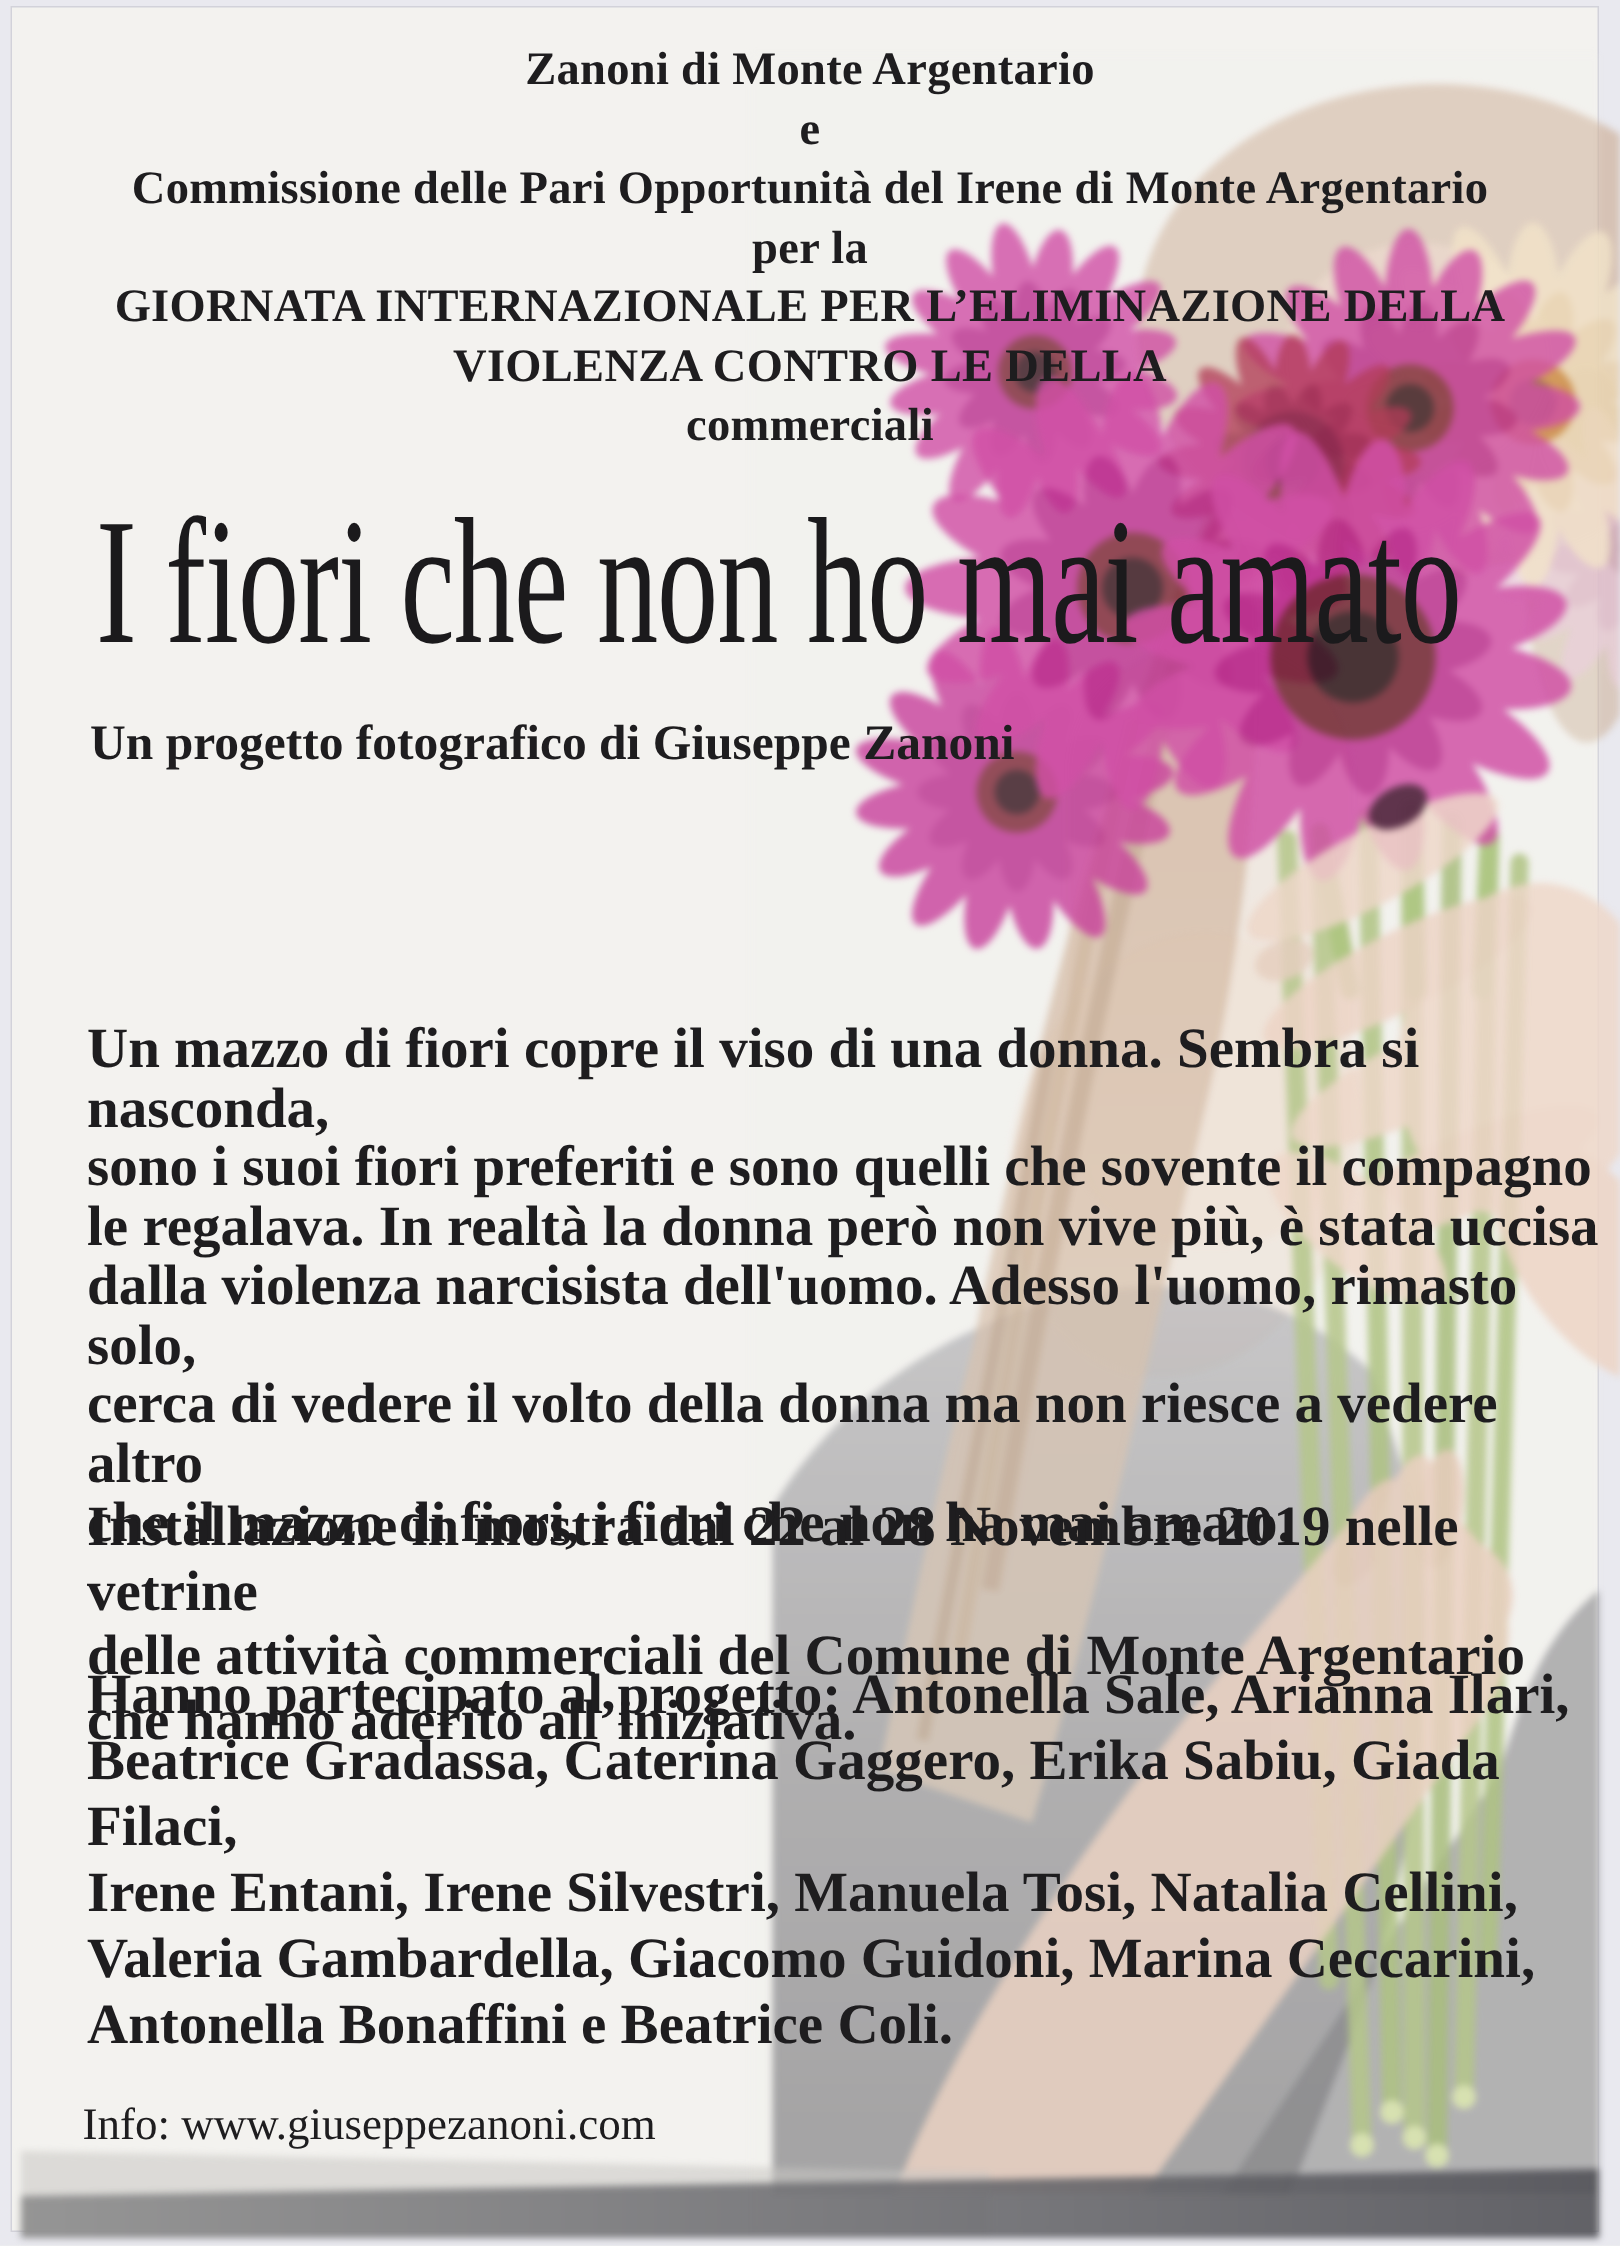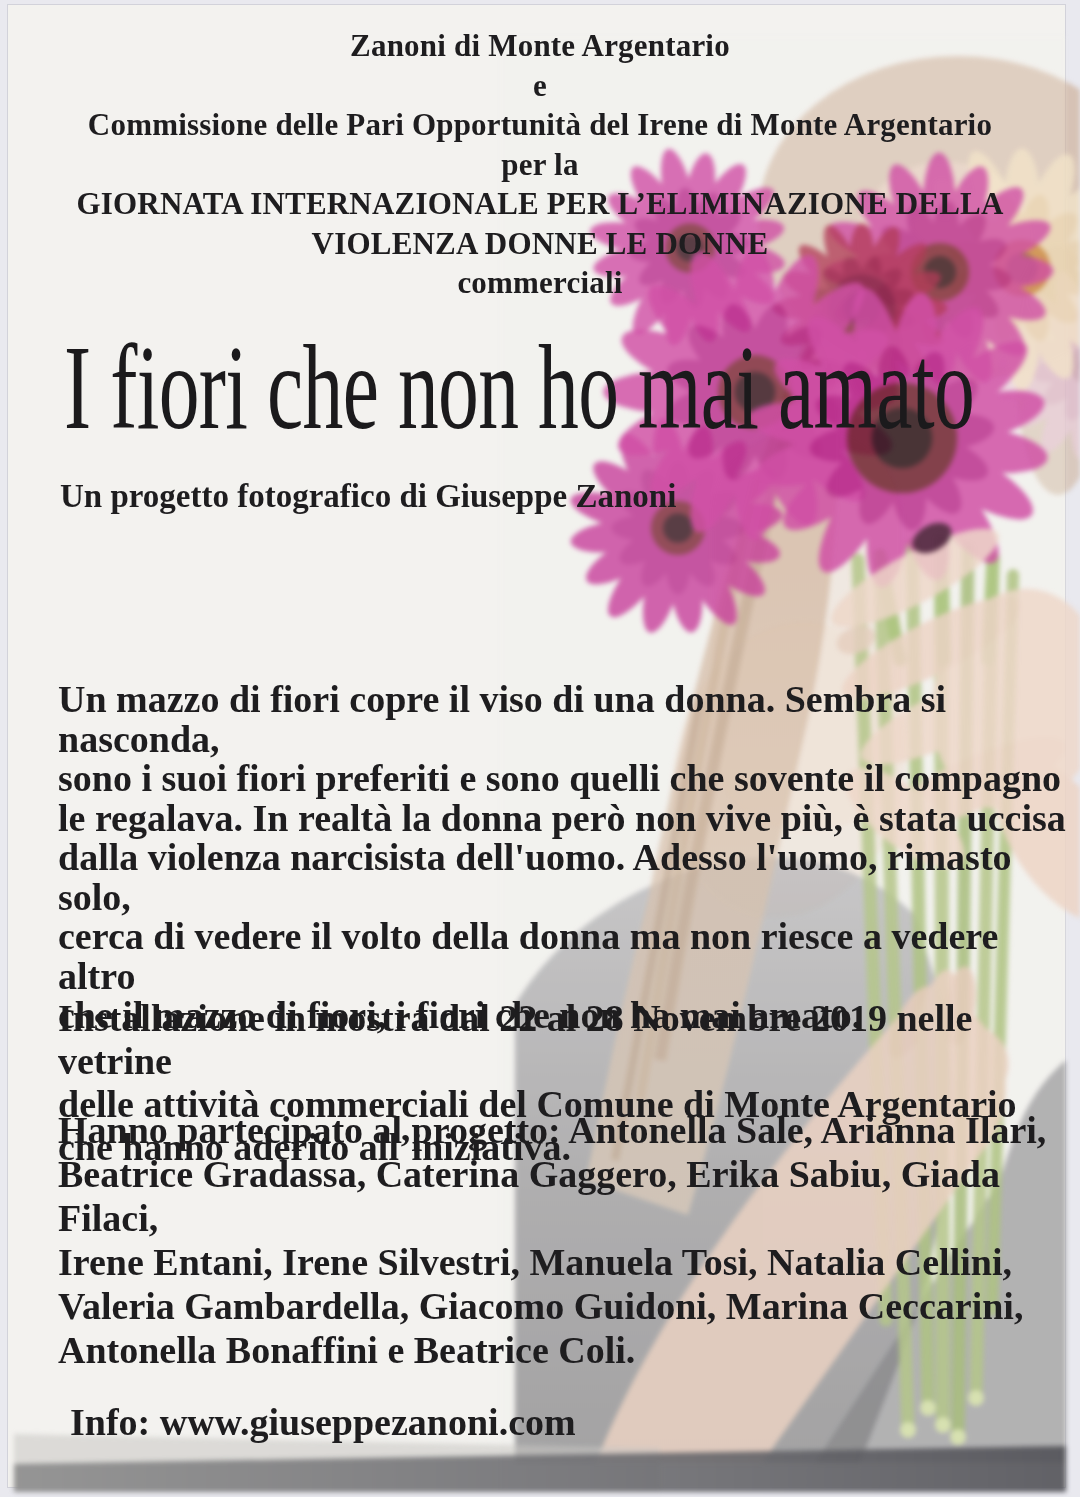--- a/index.html
+++ b/index.html
@@ -37,22 +37,22 @@
   }
   .para{
     position:absolute; left:58px;
     font-size:38px; font-weight:bold;
     white-space:pre-line;
   }
   .description{ top:680px;  line-height:39.5px; }
   .exhibition { top:997px;  line-height:43px;   }
   .participants{ top:1108px; line-height:44px;  }
   .info{
-    position:absolute; top:1400px; left:70px;
-    font-size:38px; font-weight:bold;
+    position:absolute; top:1400px; left:55px;
+    font-size:30px; font-weight:normal;
   }
 </style>
 </head>
 <body>
 
 <div class="page">
 
   <div class="sheet"></div>
 
   <svg class="photo" viewBox="0 0 1080 1497" aria-hidden="true">
@@ -402,21 +402,21 @@
     </g>
   </svg>
 
   <div class="textlayer">
     <div class="header-block">
       <div>Zanoni di Monte Argentario</div>
       <div>e</div>
       <div>Commissione delle Pari Opportunità del Irene di Monte Argentario</div>
       <div>per la</div>
       <div>GIORNATA INTERNAZIONALE PER L’ELIMINAZIONE DELLA</div>
-      <div>VIOLENZA DONNE LE DONNE</div>
+      <div>VIOLENZA CONTRO LE DELLA</div>
       <div>commerciali</div>
     </div>
 
     <div class="title">I fiori che non ho mai amato</div>
 
     <div class="subtitle">Un progetto fotografico di Giuseppe Zanoni</div>
 
     <div class="para description">Un mazzo di fiori copre il viso di una donna. Sembra si nasconda,
 sono i suoi fiori preferiti e sono quelli che sovente il compagno
 le regalava. In realtà la donna però non vive più, è stata uccisa

